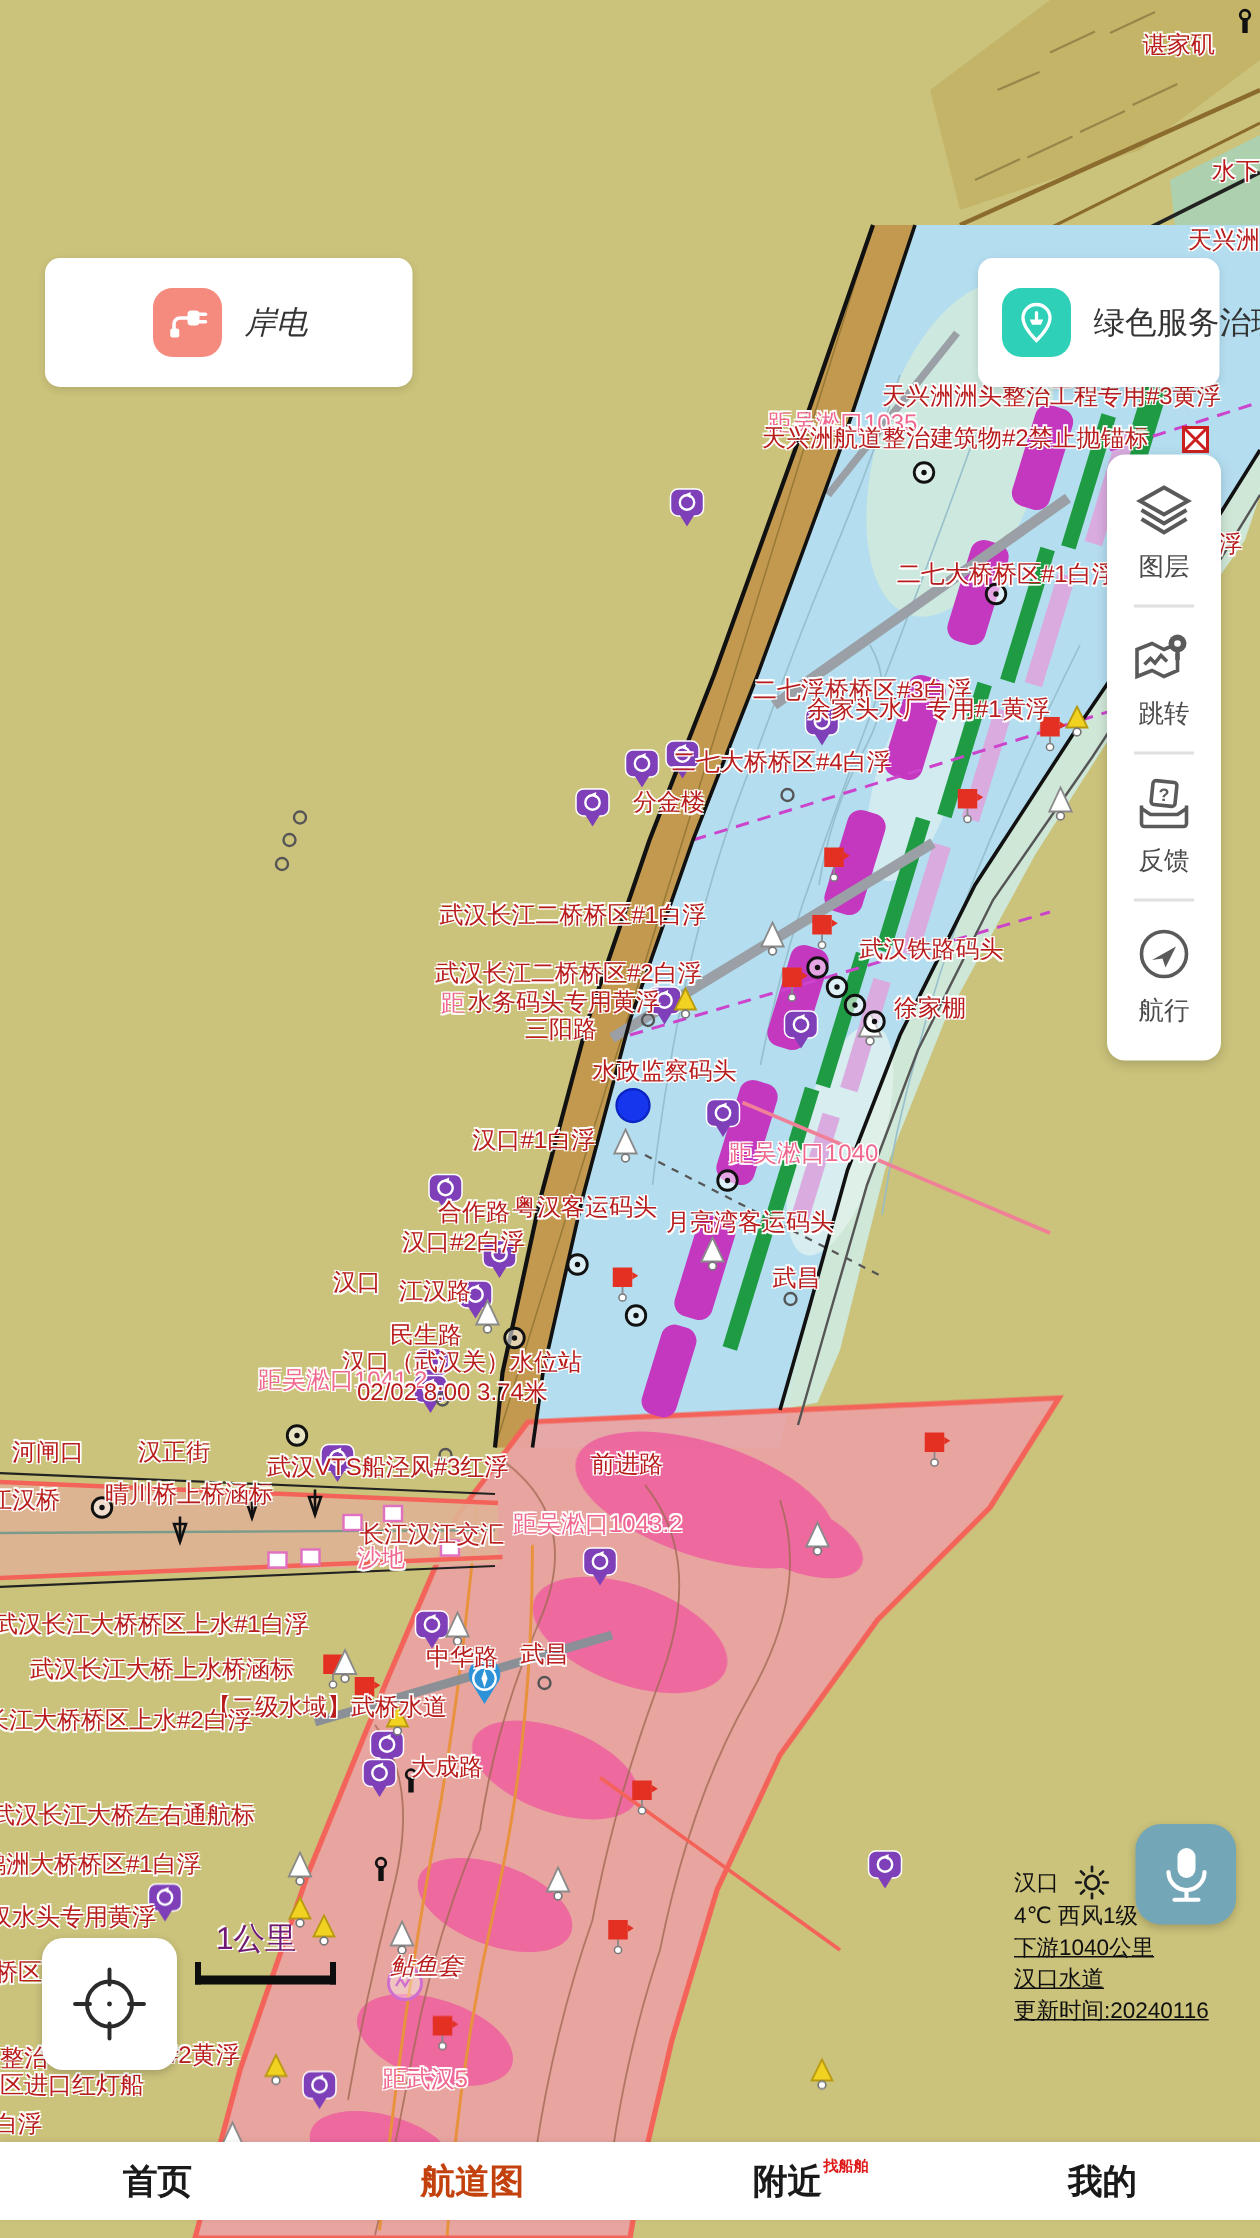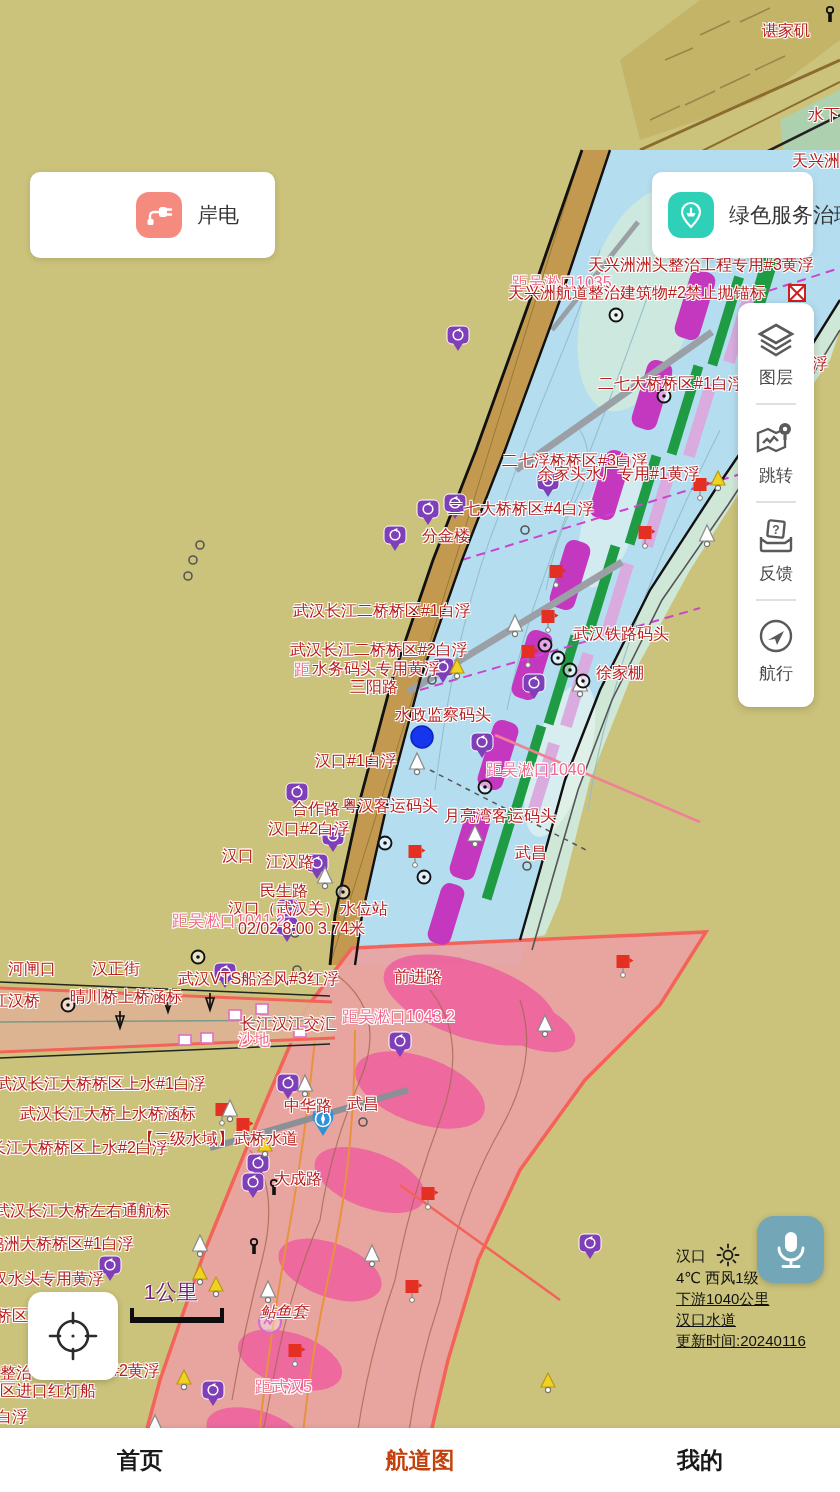--- a/index.html
+++ b/index.html
@@ -35,21 +35,21 @@
   .weather .row1{display:flex;align-items:center;gap:10px;}
   .weather .u{text-decoration:underline;}
   
   .locate-btn{position:absolute;left:28px;top:1292px;width:90px;height:88px;background:#fff;border-radius:14px;
      display:flex;align-items:center;justify-content:center;box-shadow:0 2px 6px rgba(0,0,0,.2);border:none;}
   
   .scale{position:absolute;left:130px;top:1278px;color:#701a75;}
   .scale .lbl{font-size:21px;margin-left:14px;text-shadow:-1px -1px 0 #fff,1px 1px 0 #fff;}
   .scale .bar{width:86px;height:9px;border-left:4px solid #0d0d0d;border-right:4px solid #0d0d0d;border-bottom:6px solid #0d0d0d;margin-top:2px;}
   
-  .bottom-nav{position:absolute;left:0;top:1428px;width:840px;height:64px;background:#fff;display:flex;
+  .bottom-nav{position:absolute;left:0;top:1428px;width:840px;height:52px;background:#fff;display:flex;
      box-shadow:0 -1px 4px rgba(0,0,0,.08);}
   .nav-item{flex:1;display:flex;align-items:center;justify-content:center;font-size:23px;font-weight:bold;
      color:#1a1a1a;position:relative;cursor:pointer;}
   .nav-item.active{color:#c2410c;}
   .nav-badge{position:absolute;top:9px;left:50%;margin-left:24px;font-size:10px;color:#e01818;font-weight:bold;}
 </style>
 </head>
 <body>
 
 <div id="app">
@@ -630,21 +630,21 @@
       <div class="map-label" style="left: -4px; top: 1307px;">桥区</div>
       <div class="map-label" style="left: 260px; top: 1303px; font-style: italic;">鲇鱼套</div>
       <div class="map-label" style="left: 0px; top: 1364px;">整治</div>
       <div class="map-label" style="left: 110px; top: 1362px;">#2黄浮</div>
       <div class="map-label" style="left: 0px; top: 1382px;">区进口红灯船</div>
       <div class="map-label distance" style="left: 255px; top: 1378px;">距武汉5</div>
       <div class="map-label" style="left: -4px; top: 1408px;">白浮</div>
     </div>
 
 
-  <div class="qa-btn" style="left:30px;width:245px;padding-left:106px;">
+  <div class="qa-btn" style="left:30px;width:245px;padding-left:72px;font-style:italic;">
     <span class="qa-icon" style="background:#f58a7e;">
       <svg width="30" height="30" viewBox="0 0 30 30" fill="none" stroke="#fff" stroke-width="2.4" stroke-linecap="round">
         <rect x="15" y="7" width="8" height="10" rx="2.5" fill="#fff" stroke="none"></rect>
         <line x1="23" y1="9.5" x2="27" y2="9.5"></line>
           <line x1="23" y1="14.5" x2="27" y2="14.5"></line>
         <path d="M15 12 h-5 a4 4 0 0 0 -4 4 v3"></path>
         <rect x="3.5" y="19" width="6" height="6" rx="1.5" fill="#fff" stroke="none"></rect>
       </svg>
     </span>
     <span class="qa-label">岸电</span>
@@ -747,17 +747,21 @@
   </div>
 
   <nav class="bottom-nav">
     <div class="nav-item">
         <span>首页</span>
       </div>
     <div class="nav-item active">
         <span>航道图</span>
       </div>
     <div class="nav-item">
+      <span>附近</span>
+      <span class="nav-badge">找船舶</span>
+    </div>
+    <div class="nav-item">
         <span>我的</span>
       </div>
   </nav>
 
 </div>
 
 </body></html>

